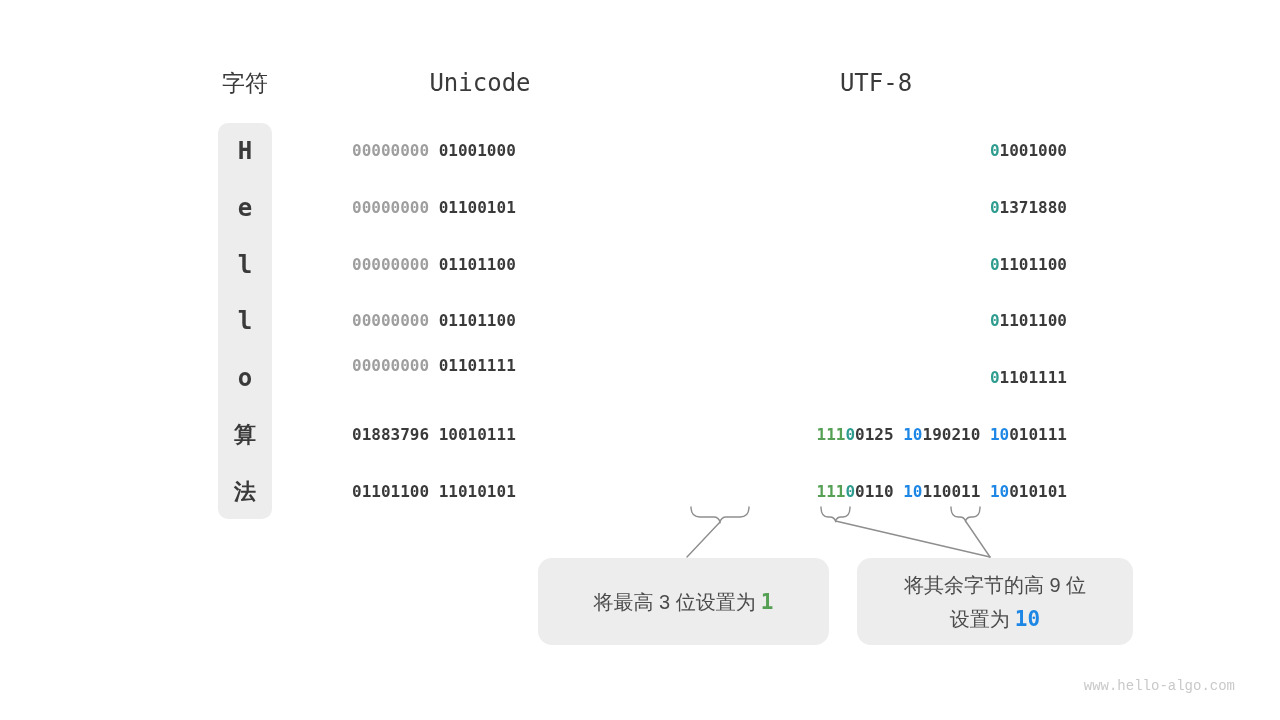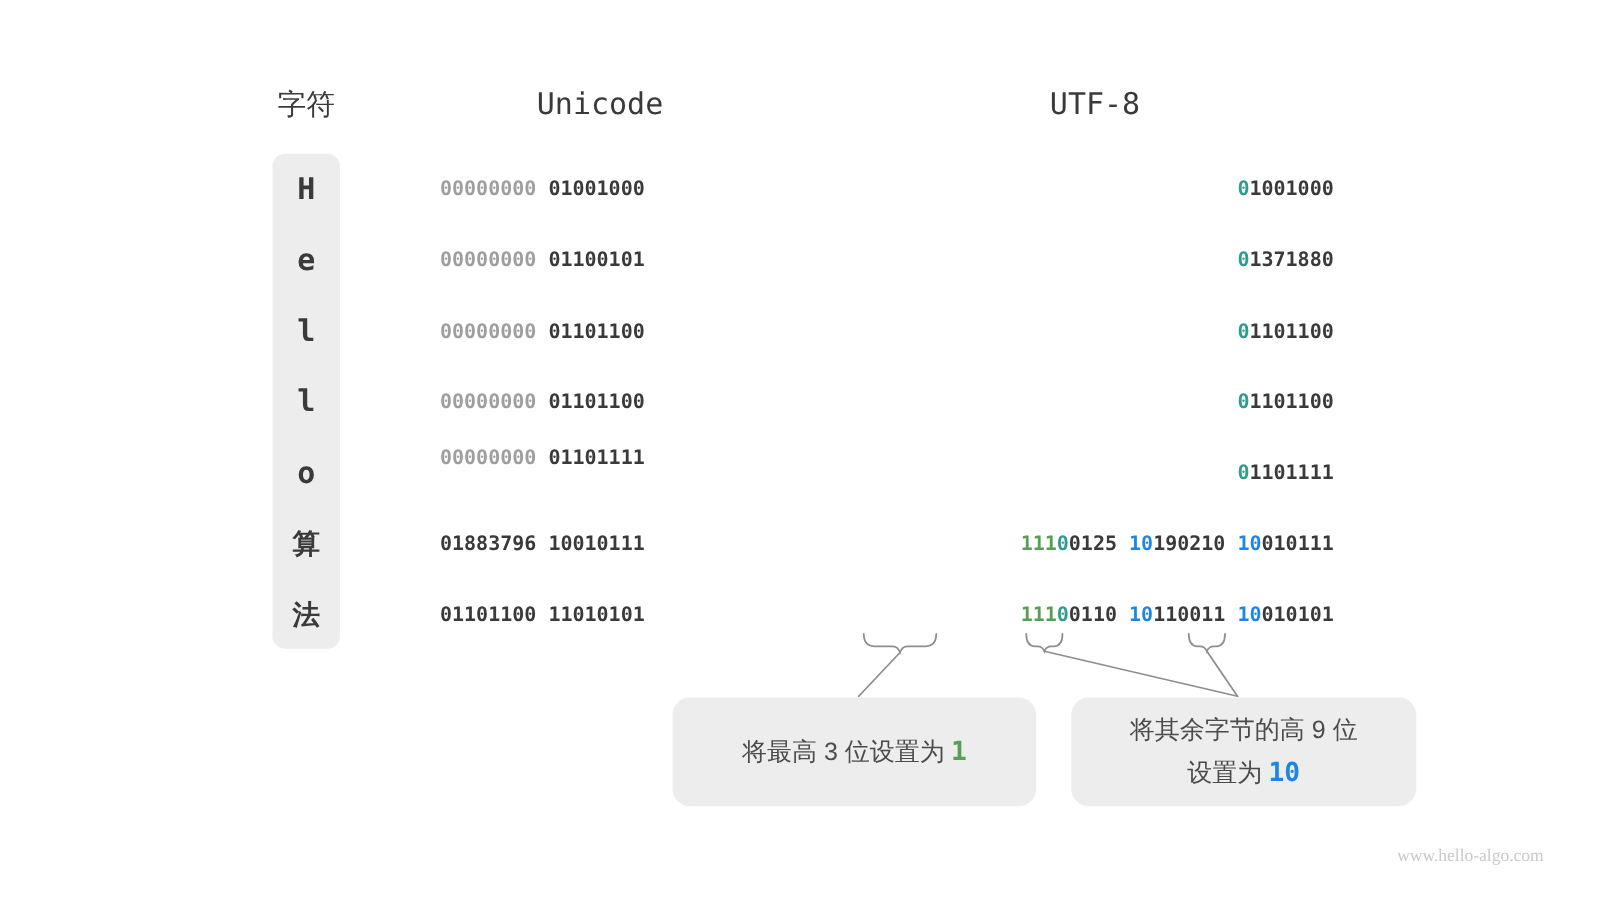--- a/index.html
+++ b/index.html
@@ -54,21 +54,21 @@
     font-weight: bold; margin-left: 5px; font-size: 21px;
   }
 
   
   #overlay { position: absolute; left: 0; top: 0; pointer-events: none; }
   #overlay path, #overlay line { stroke: var(--line); stroke-width: 1.4; fill: none; stroke-linecap: round; }
 
   
   .watermark {
     position: absolute; right: 45px; top: 678px; font-size: 14px;
-    font-family: Liberation Serif, serif;
+    font-family: Liberation Mono, monospace;
     color: var(--watermark);
   }
 </style>
 </head>
 <body>
 
 <div>
 
   <div class="col-header hdr-cjk" style="left:218px; width:54px;">字符</div>
   <div class="col-header hdr-mono" style="left:352px; width:256px;">Unicode</div>

